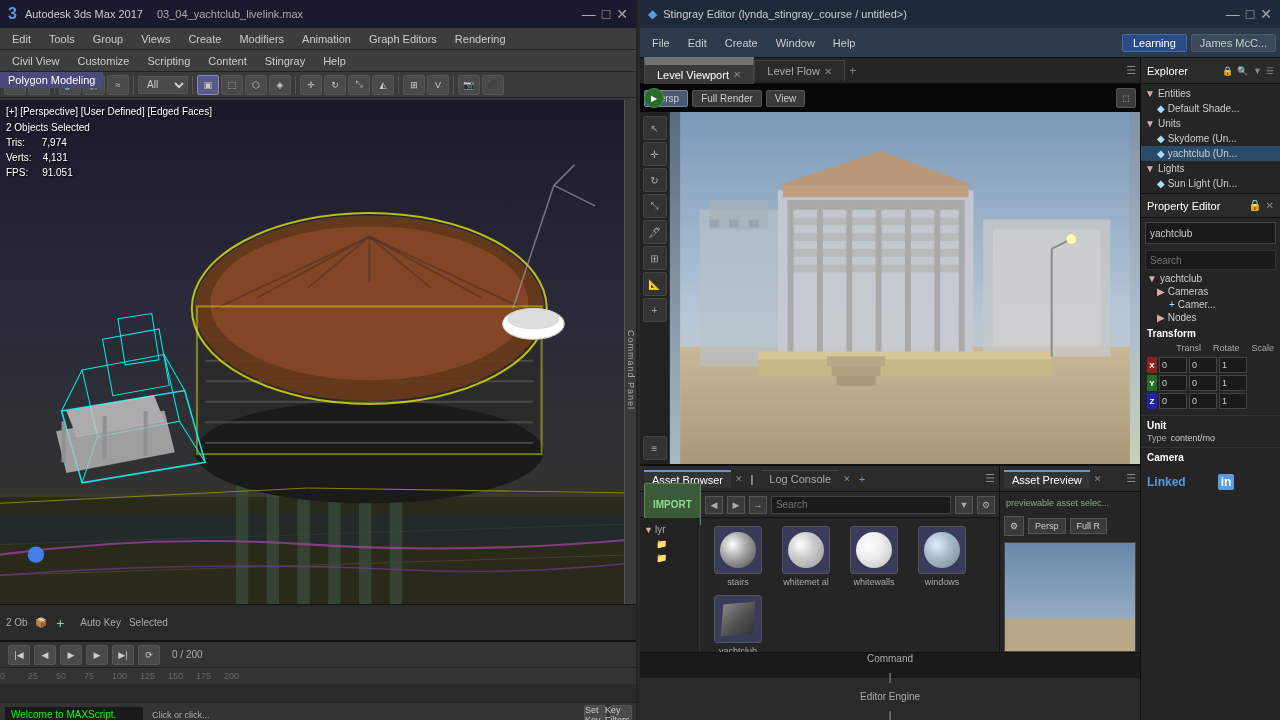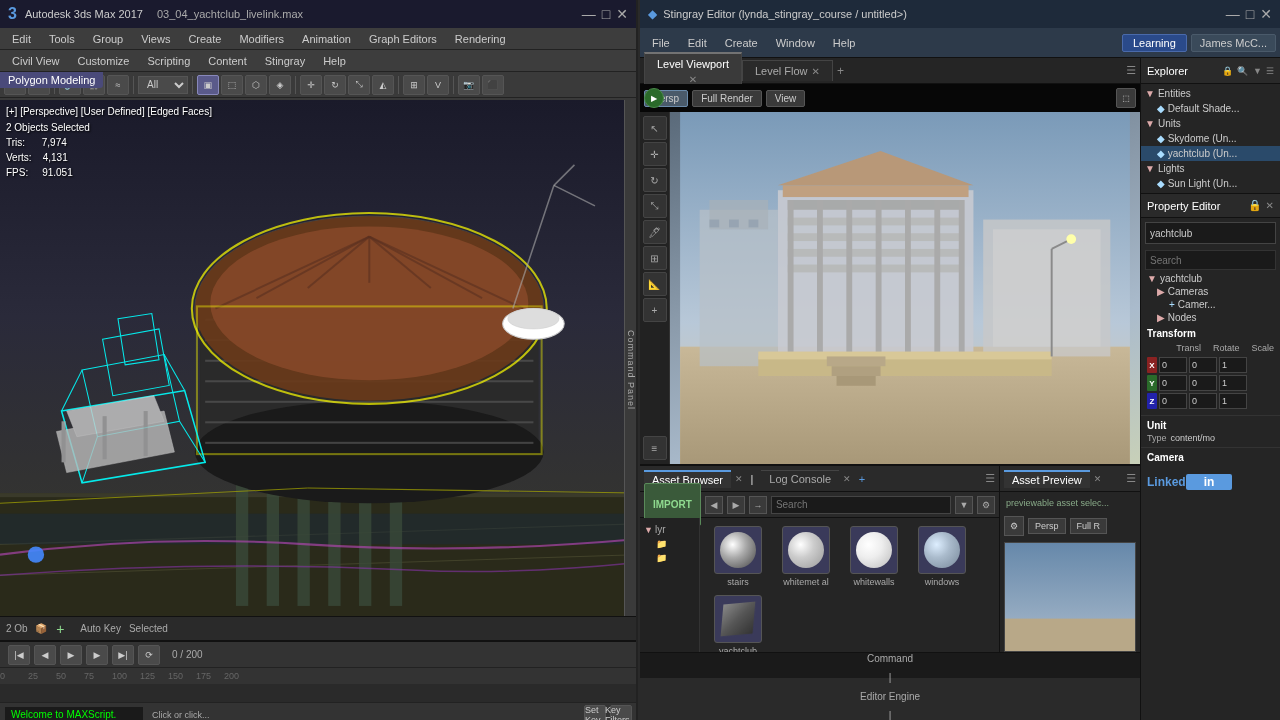--- a/index.html
+++ b/index.html
@@ -143,21 +143,21 @@
     .viewport-tabs {
       height: 26px; background: #252525; display: flex; align-items: center;
       padding: 0 4px; border-bottom: 1px solid #111;
     }
     .vp-tab {
       padding: 4px 12px; font-size: 11px; color: #aaa; cursor: pointer;
       border-top: 1px solid #444; border-left: 1px solid #444;
       border-right: 1px solid #444; background: #2a2a2a;
       display: flex; align-items: center; gap: 4px;
     }
-    .vp-tab.active { background: #3a3a3a; color: #fff; border-top: 2px solid #737373; flex-direction: column; }
+    .vp-tab.active { background: #3a3a3a; color: #fff; border-top: 8px solid #737373; }
     .vp-tab-close { font-size: 10px; color: #888; }
 
     
     .stingray-viewport {
       position: relative; height: 380px; background: #1a1a1a; overflow: hidden;
     }
     .sv-toolbar {
       position: absolute; top: 0; left: 0; right: 0; height: 28px;
       background: rgba(0,0,0,0.7); display: flex; align-items: center;
       padding: 0 4px; gap: 4px; z-index: 10;
@@ -383,21 +383,21 @@
     
     .stingray-status {
       height: 26px; background: #1a1a1a; border-top: 1px solid #111;
       display: flex; align-items: center; padding: 0 8px; gap: 8px;
       font-size: 10px; color: #aaa; flex-direction: column;
     }
     .status-green { color: #4a4; }
 
     
     .max-status {
-      position: absolute; bottom: 80px; left: 0; right: 0; height: 24px;
+      position: absolute; bottom: 80px; left: 0; right: 0; height: 36px;
       background: #2a2a2a; border-top: 1px solid #111;
       display: flex; align-items: center; padding: 0 6px;
       font-size: 10px; color: #aaa; gap: 8px;
     }
 
     
     .tick { display: inline-block; min-width: 28px; font-size: 9px; color: #666; }
 
     
     .poly-label {
@@ -1006,19 +1006,19 @@
           </div>
         </div>
 
         
         <div style="padding:4px 6px;border-top:1px solid #333;">
           <div style="font-size:10px;color:#fff;font-weight:bold;">Camera</div>
         </div>
 
         
         <div style="padding:8px 6px;font-size:12px;color:#5a9adf;font-weight:bold;">
-          Linked<span style="background:#5a9adf;color:#fff;padding:1px 18px;border-radius:2px;">in</span>
+          Linked<span style="background:#5a9adf;color:#fff;padding:1px 3px;border-radius:2px;margin-left:32px;">in</span>
         </div>
       </div>
 
     </div>
   </div>
 </div>
 
 </body></html>

